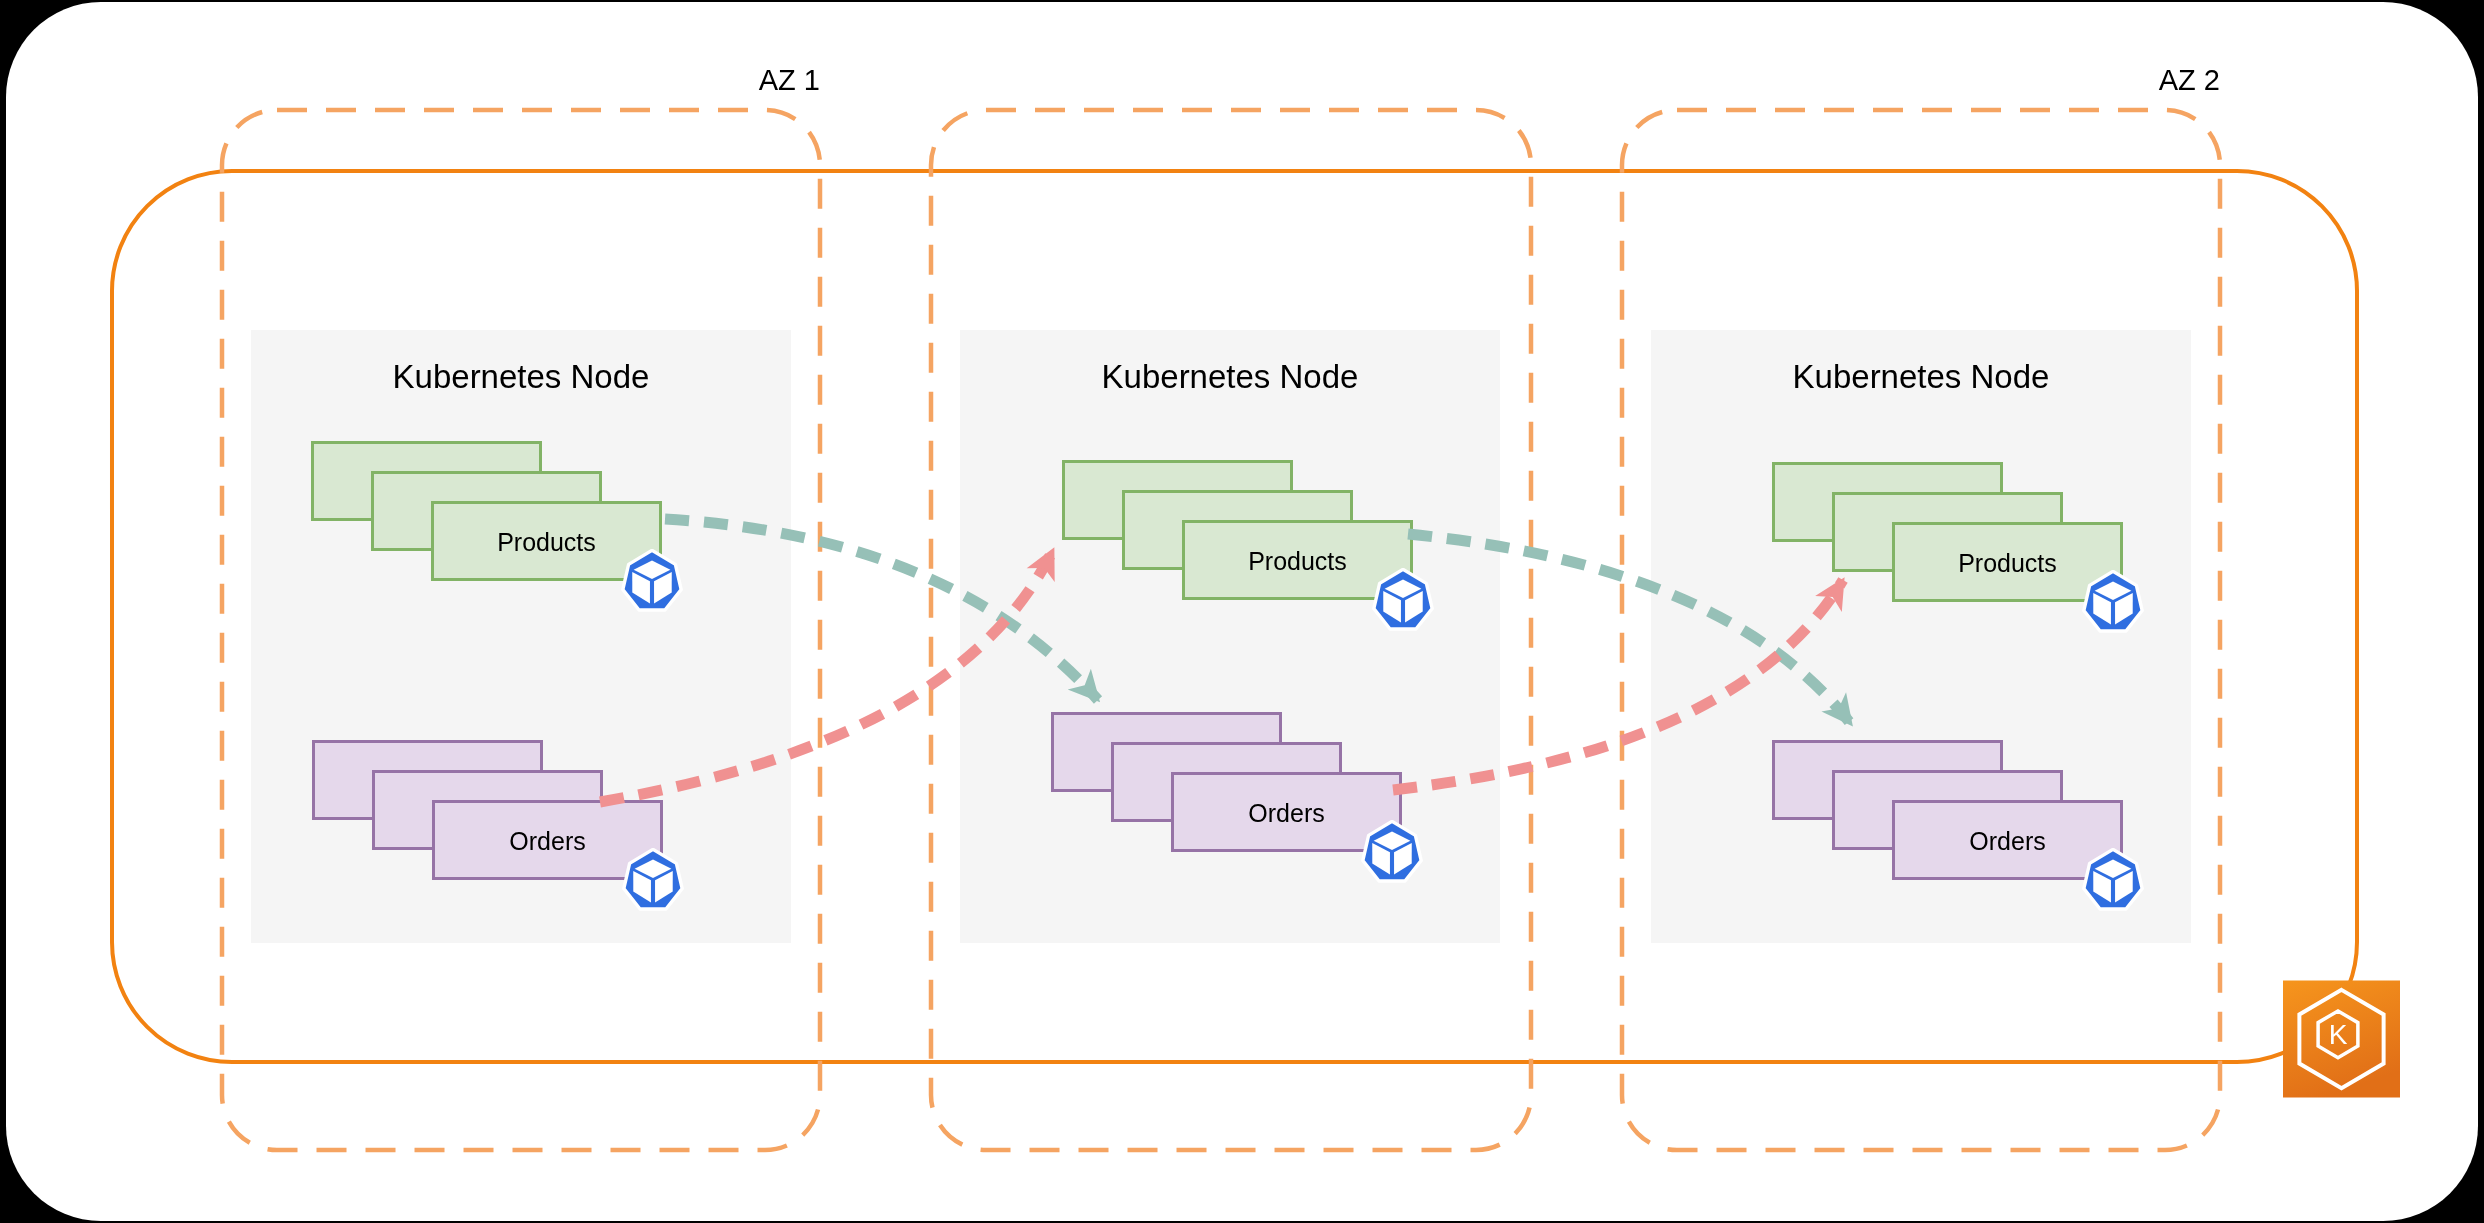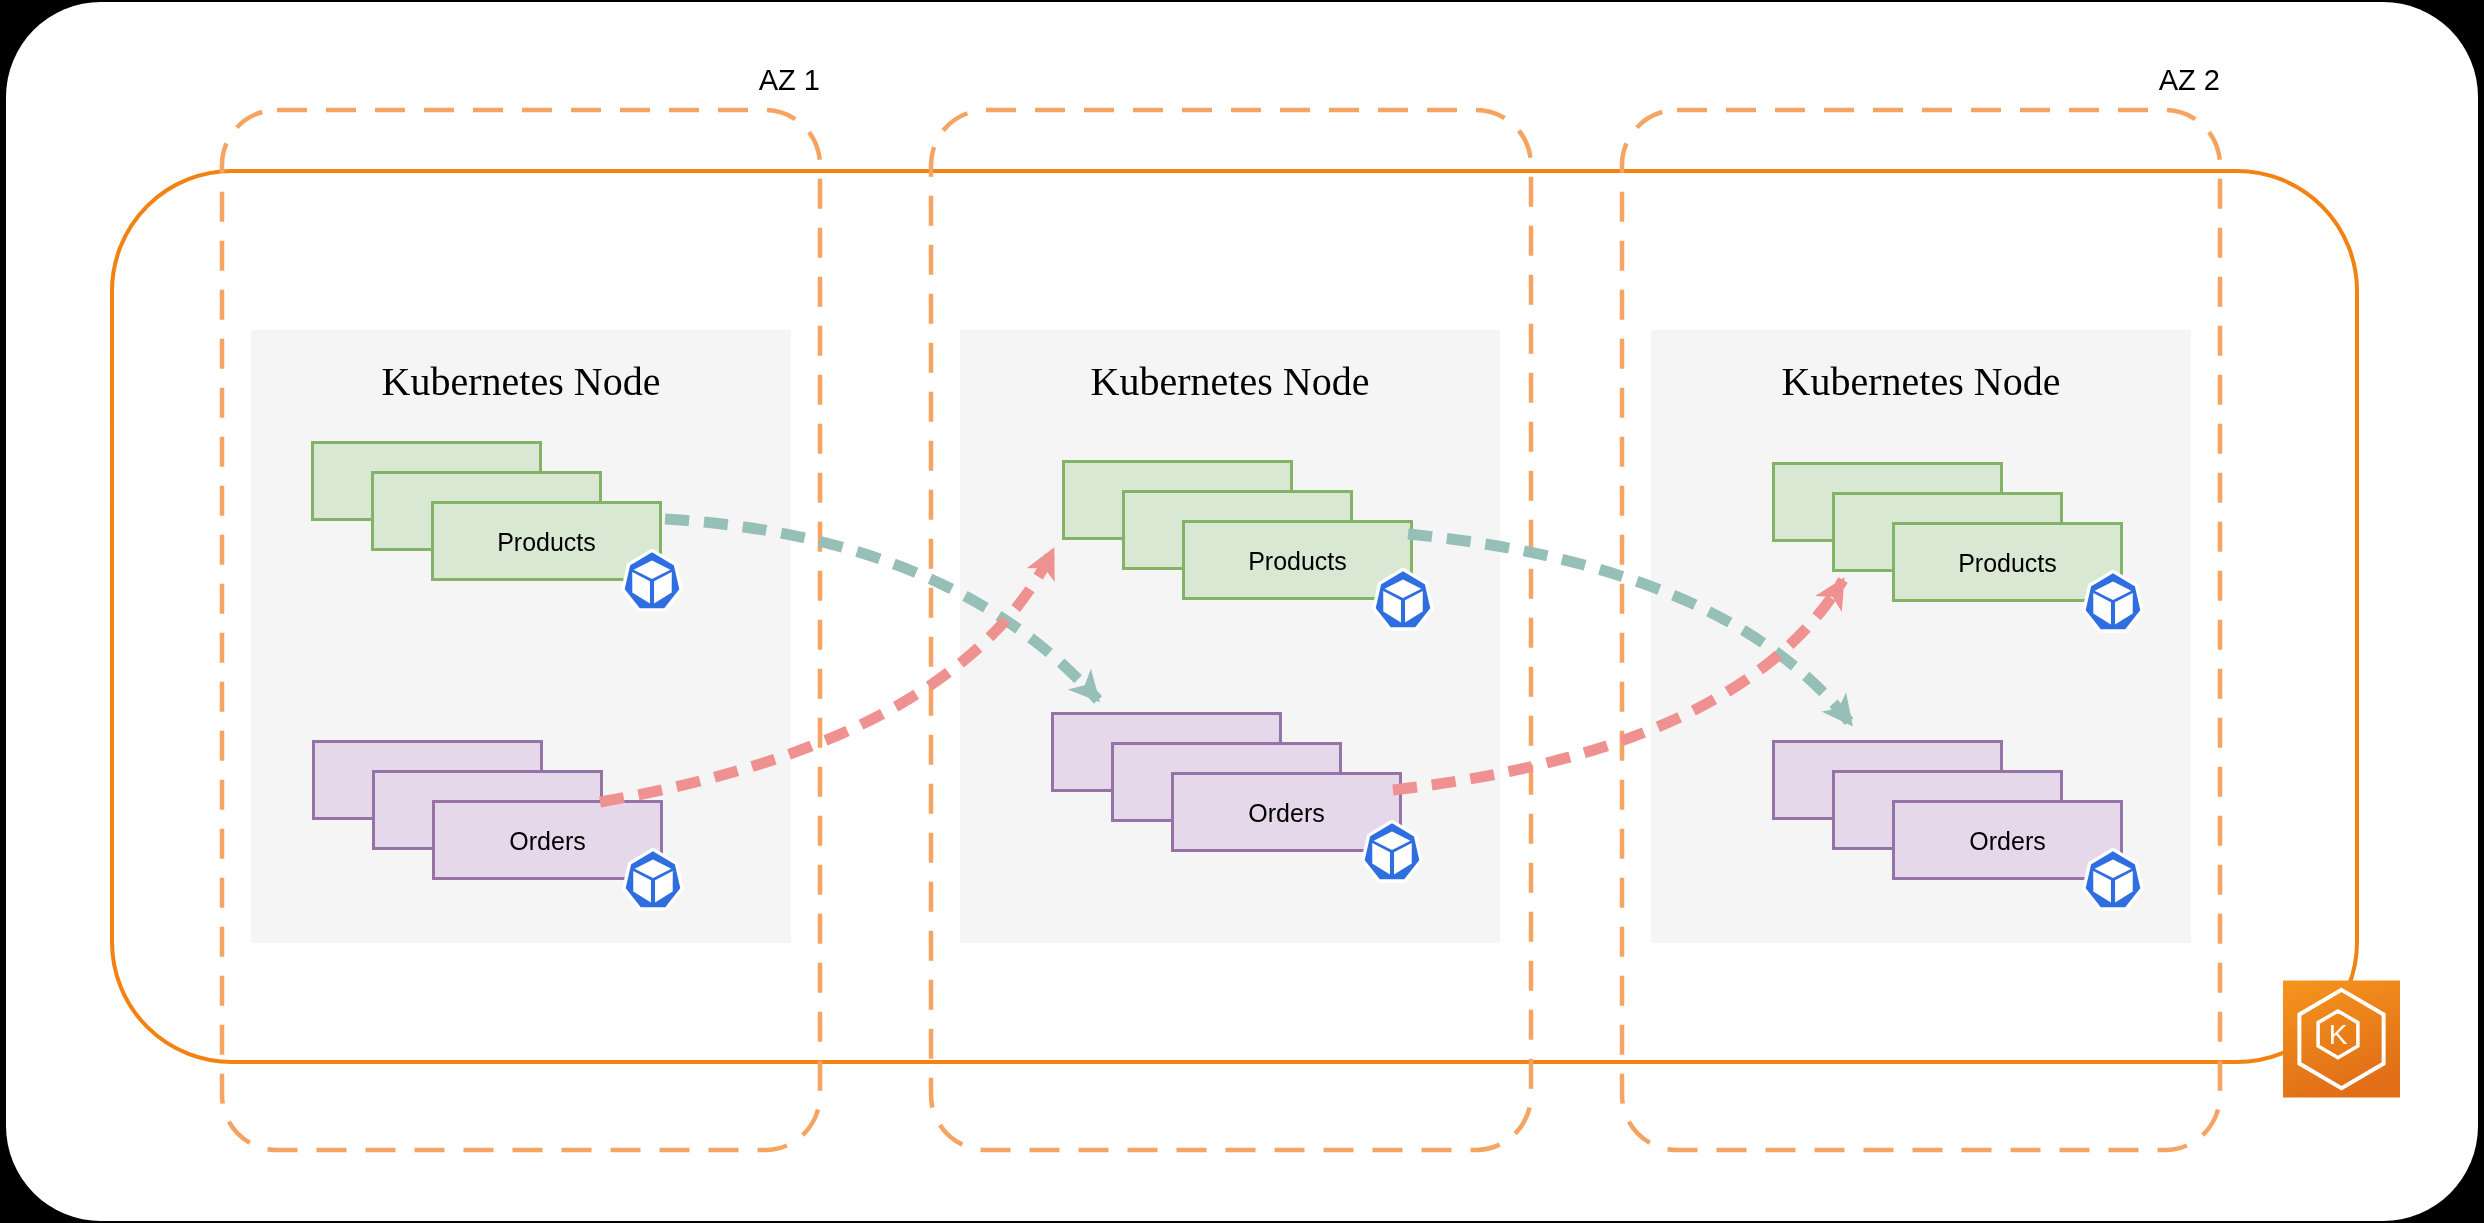--- a/index.html
+++ b/index.html
@@ -20,21 +20,21 @@
   body{font-family:"Liberation Sans","DejaVu Sans",sans-serif;}
   #stage{position:relative;width:2484px;height:1223px;background:#000;overflow:hidden;}
   #canvas{position:absolute;left:6px;top:2px;width:2472px;height:1219px;background:#fff;border-radius:95px;}
   
   #vectors{position:absolute;left:0;top:0;width:2484px;height:1223px;z-index:1;pointer-events:none;}
   
   .zone{position:absolute;top:0;height:1223px;z-index:0;}
   .zone-label{position:absolute;top:58px;left:0;width:100%;height:44px;line-height:44px;
               text-align:right;font-size:29px;color:var(--text);}
   .node-box{position:absolute;left:29px;top:330px;width:540px;height:613px;background:var(--node-fill);}
-  .node-title{position:absolute;top:28px;left:0;width:100%;text-align:center;font-size:40px;color:var(--text);font-family:Liberation Serif, serif;}
+  .node-title{position:absolute;top:28px;left:0;width:100%;text-align:center;font-size:33px;color:var(--text);}
   
   .stack{position:absolute;width:351px;height:150px;z-index:2;}
   .stack .card{position:absolute;width:231px;height:80px;border-width:3px;border-style:solid;}
   .stack .c-back{left:0;top:0;}
   .stack .c-mid{left:60px;top:30px;}
   .stack .c-front{left:120px;top:60px;text-align:center;line-height:76px;font-size:25px;color:var(--text);}
   .stack.green .card{background:var(--products-fill);border-color:var(--products-border);}
   .stack.purple .card{background:var(--orders-fill);border-color:var(--orders-border);text-align:center;}
   .pod-icon{position:absolute;left:307px;top:108px;width:68px;height:68px;}
   

